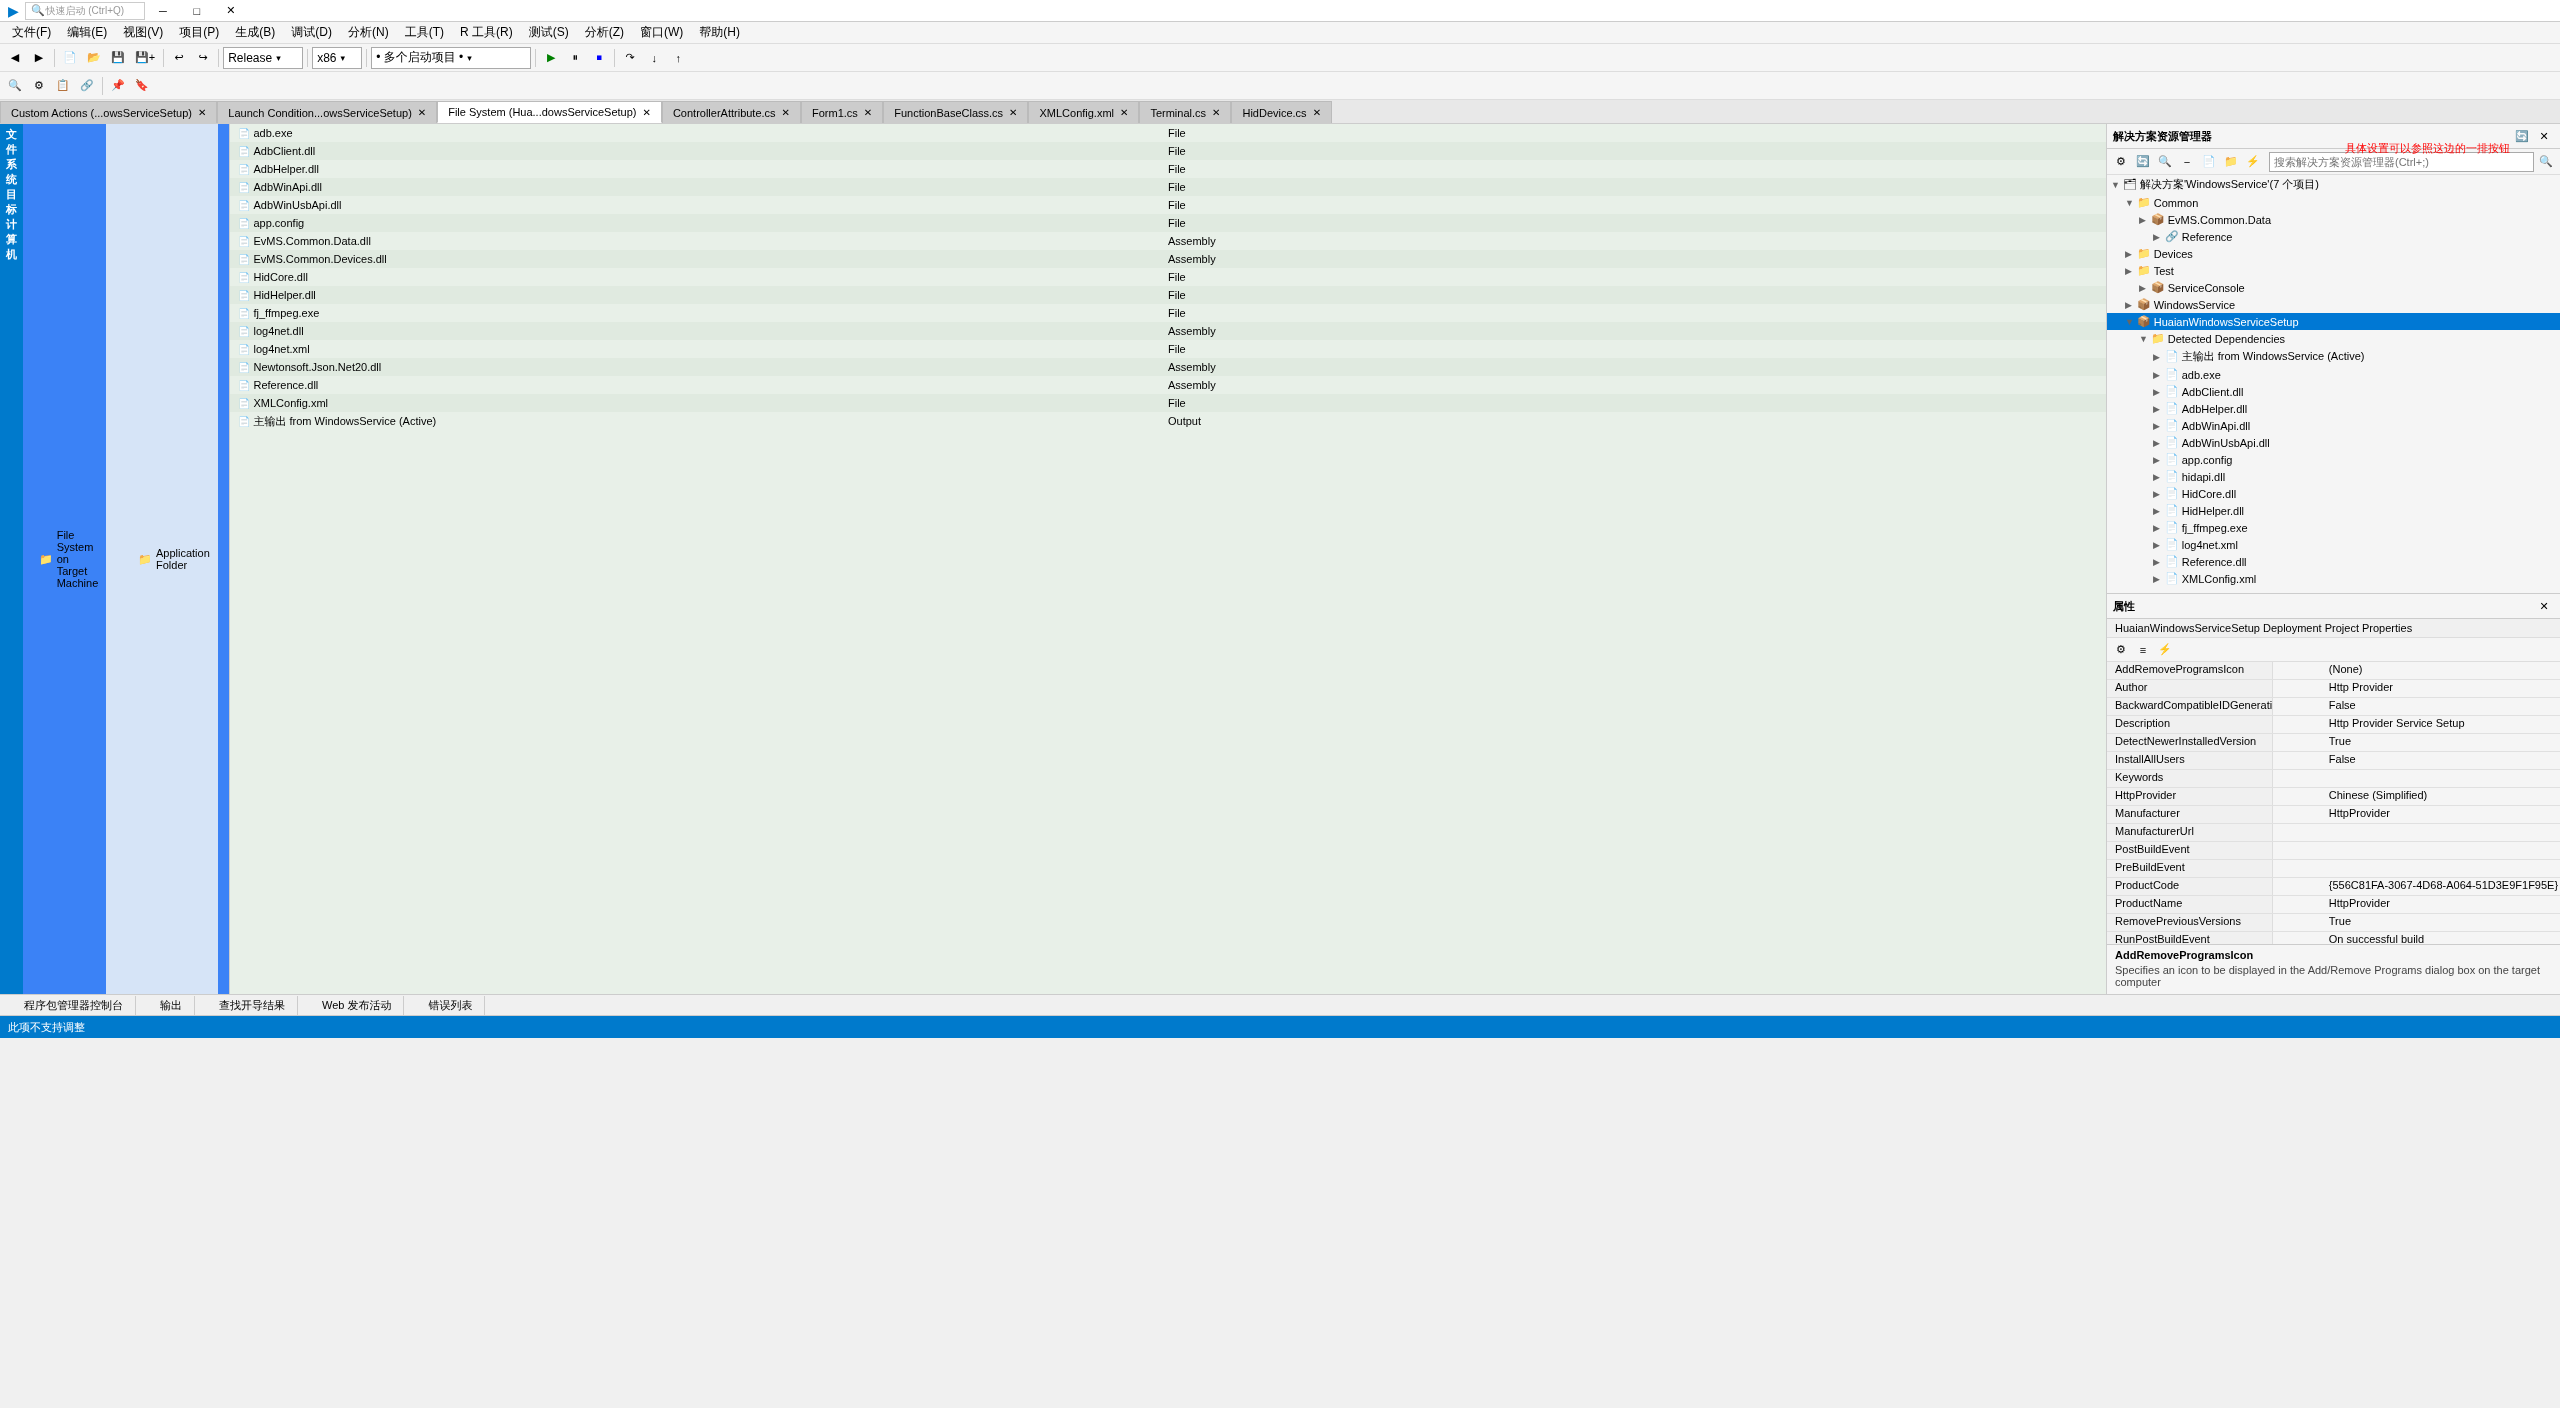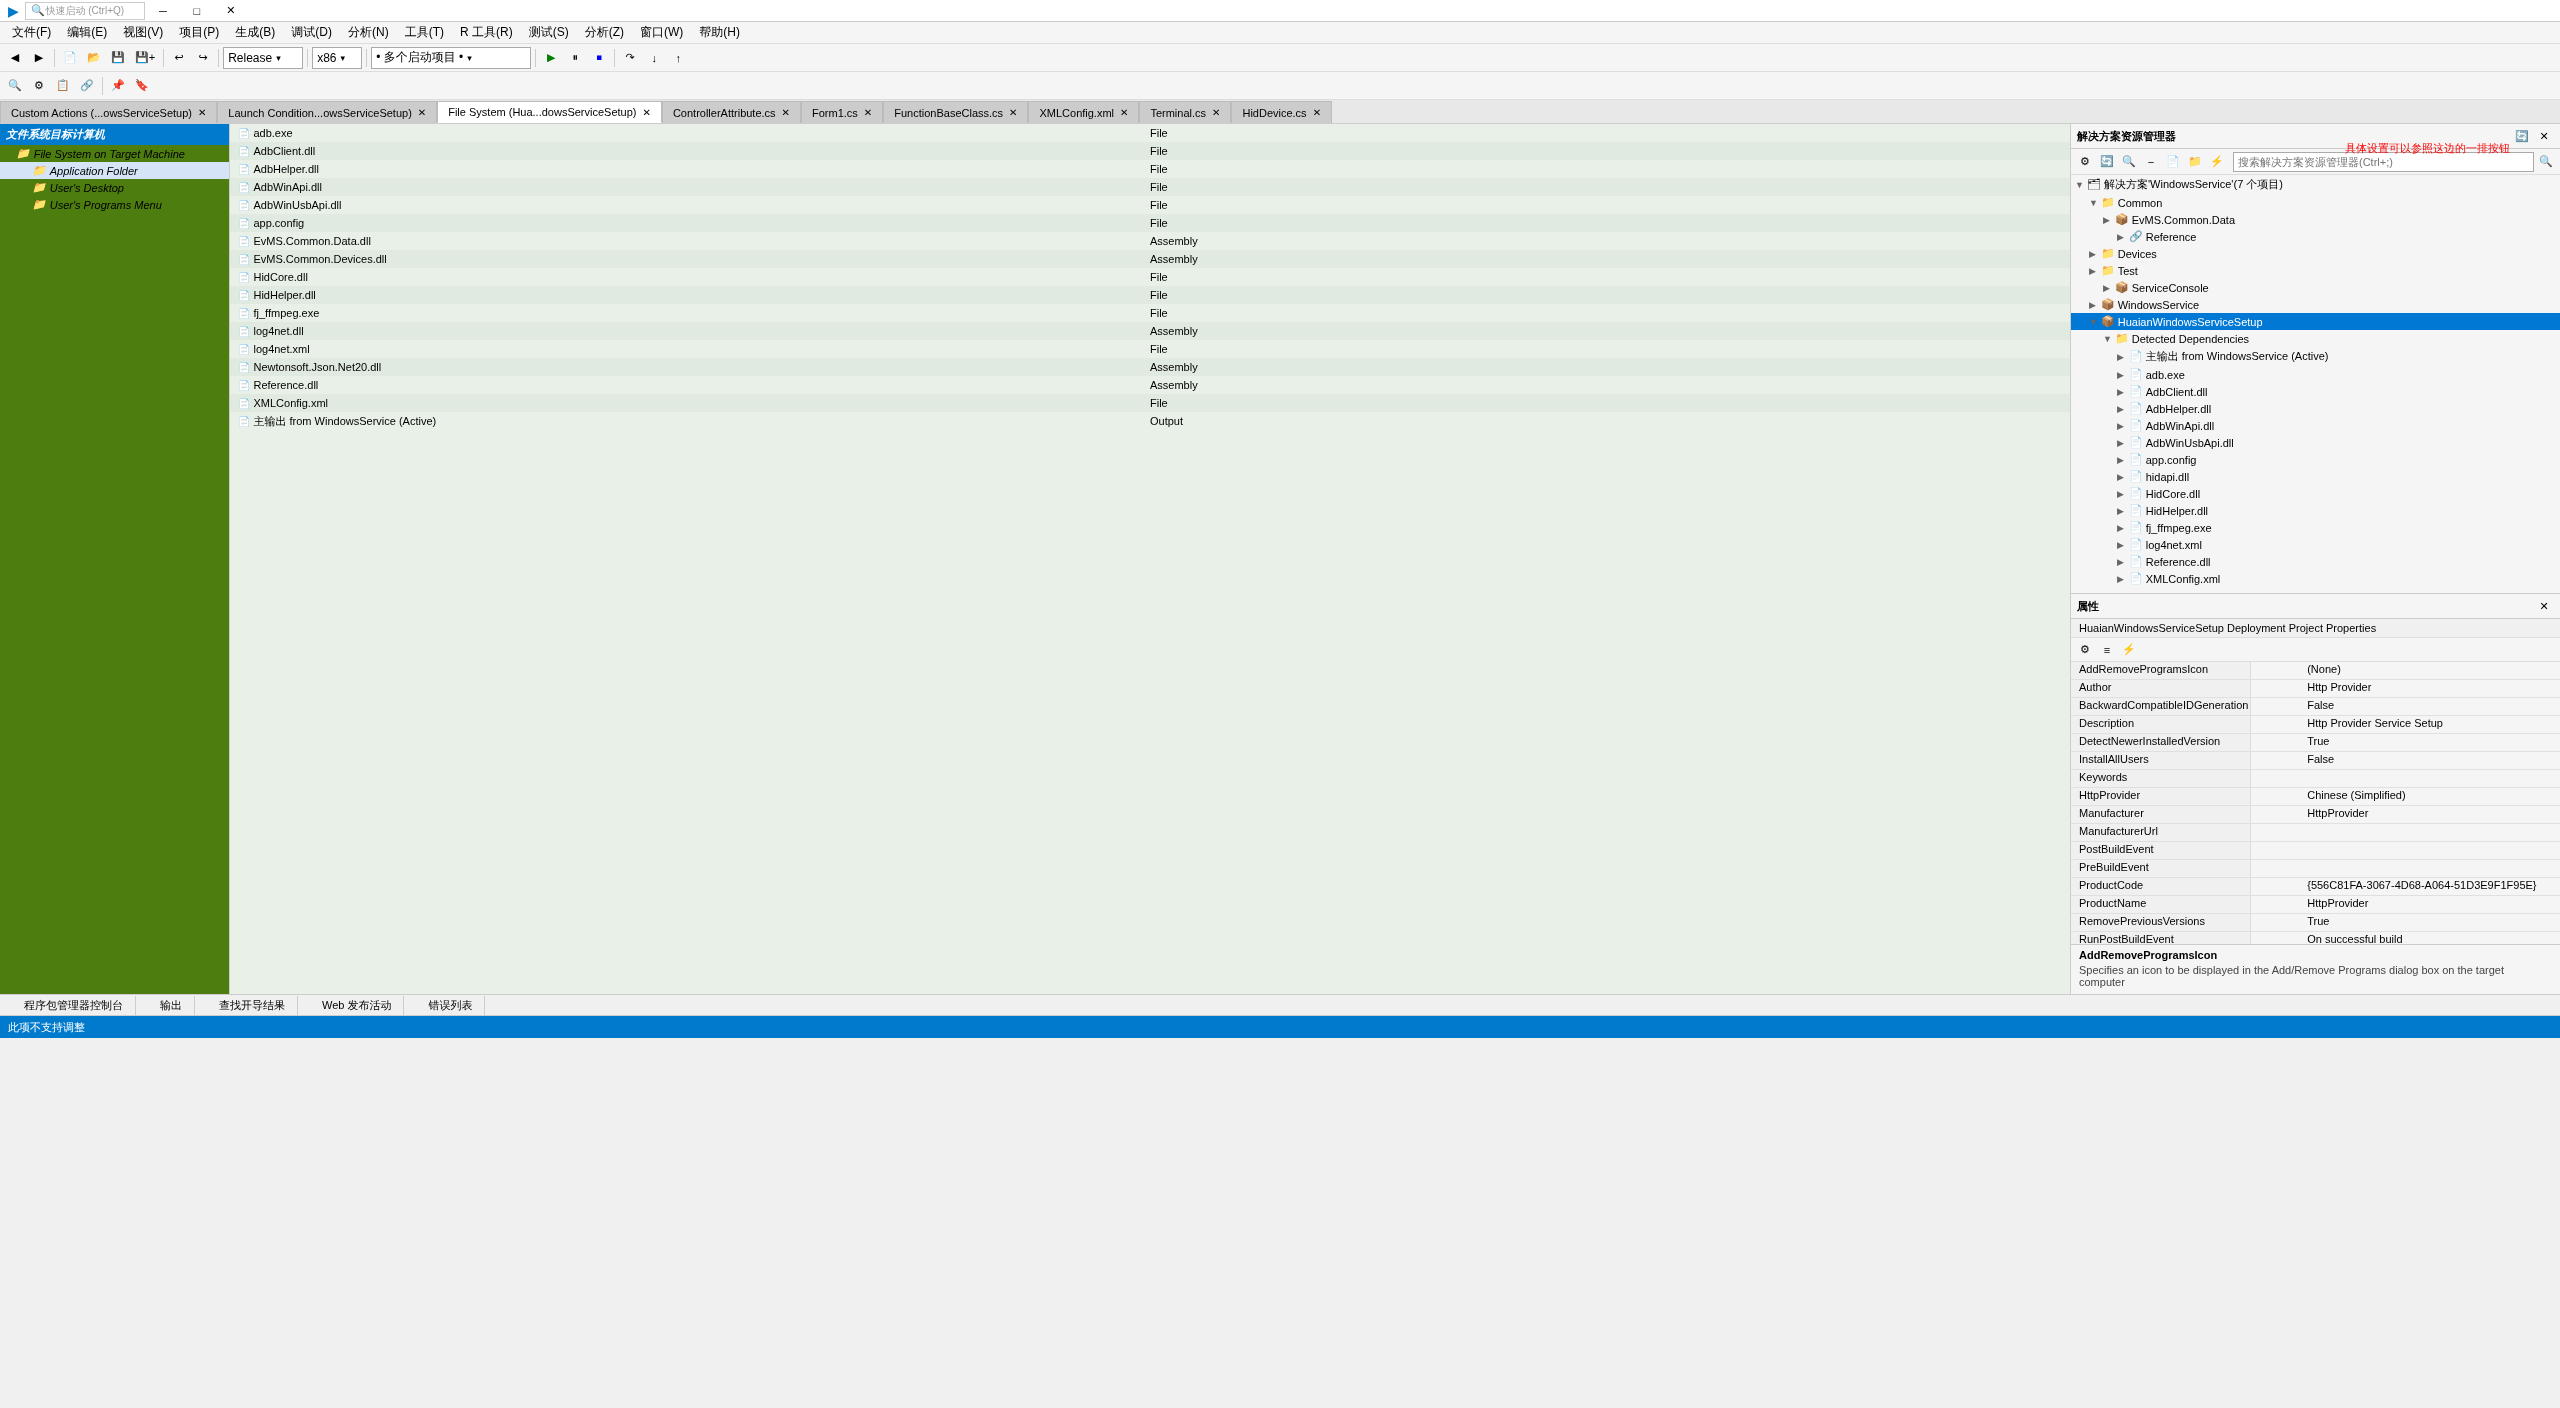--- a/index.html
+++ b/index.html
@@ -124,26 +124,24 @@
     
     #main-layout {
       display: flex;
       height: calc(1408px - 22px - 22px - 28px - 28px - 24px - 22px - 22px);
       overflow: hidden;
     }
 
     
     #left-sidebar {
       width: 230px;
-      background: #4d7c0f;
+      background: #3b82f6;
       border-right: 1px solid #ccc;
       display: flex;
-      flex-direction: column;
       overflow: hidden;
-      font-style: italic;
     }
     .sidebar-header {
       background: #007acc;
       color: #fff;
       padding: 3px 6px;
       font-size: 11px;
       font-weight: bold;
     }
     .sidebar-item {
       padding: 2px 8px 2px 16px;
@@ -187,21 +185,21 @@
       cursor: pointer;
     }
     .file-row:nth-child(even) { background: #e0eae0; }
     .file-cell { padding: 1px 8px; }
     .file-cell:first-child { flex: 3; display: flex; align-items: center; gap: 3px; }
     .file-cell:nth-child(2) { flex: 2; }
     .file-cell:nth-child(3) { flex: 1; }
 
     
     #right-panel {
-      width: 490px;
+      width: 454px;
       display: flex;
       flex-direction: column;
       border-left: 1px solid #ccc;
     }
 
     
     #solution-explorer {
       flex: 1;
       background: #f5f5f5;
       display: flex;

